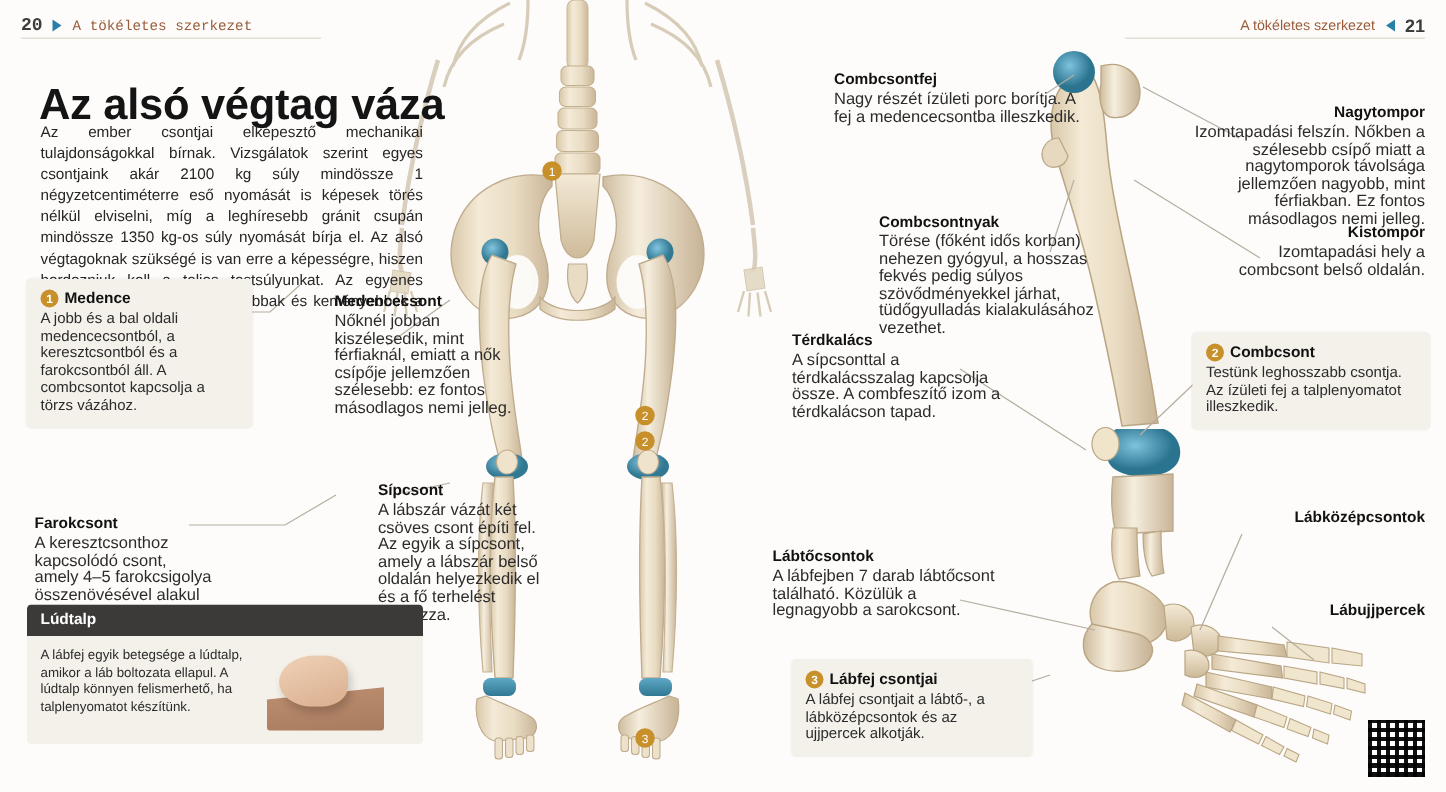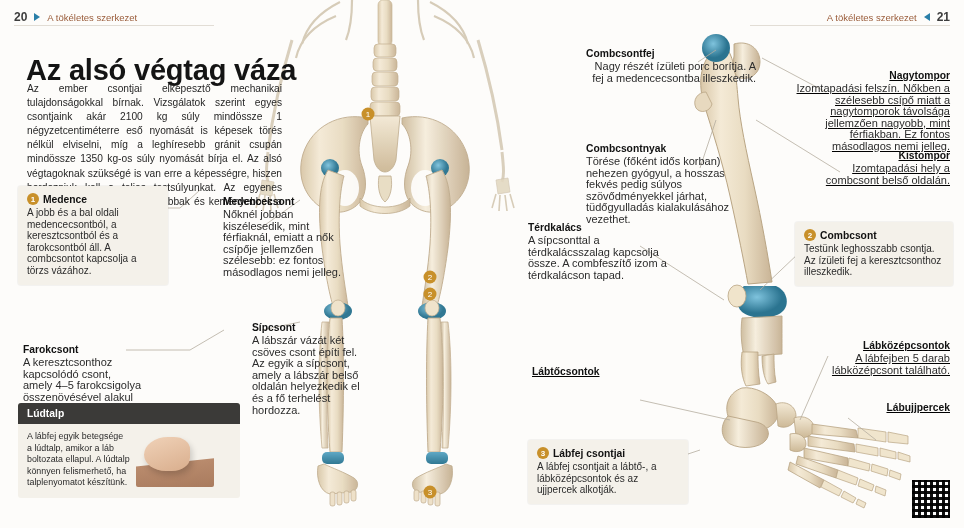--- a/index.html
+++ b/index.html
@@ -15,21 +15,21 @@
     width: 964px; height: 528px;
     background: #fdfcfa;
   }
 
   
   .head {
     position: absolute; top: 10px;
     display: flex; align-items: center; gap: 7px;
     font-size: 9.5px; color: #9a5c3a;
   }
-  .head.left { left: 14px; }
+  .head.left { left: 14px; font-family: Liberation Mono, monospace; }
   .head.right { right: 14px; }
   .folio {
     font-size: 12px; font-weight: bold; color: #3d3d3d;
   }
   .arrow {
     width: 0; height: 0;
     border-top: 4px solid transparent;
     border-bottom: 4px solid transparent;
   }
   .arrow.r { border-left: 6px solid #2a7fa8; }
@@ -76,26 +76,26 @@
     flex: 0 0 auto;
   }
 
   
   .plain { position: absolute; }
   .plain .t {
     font-size: 10.3px; font-weight: bold; color: #111; margin-bottom: 2px;
     display: flex; align-items: center; gap: 4px;
   }
   .plain .b { font-size: 11px; line-height: 11.6px; color: #2b2b2b; }
-  .plain.right { text-align: right; text-decoration: underline; }
+  .plain.right { text-align: right; }
   .plain.right .t { justify-content: flex-end; }
 
   
   #labtalp {
-    position: absolute; left: 18px; top: 403px; width: 222px;
+    position: absolute; left: 18px; top: 403px; width: 264px;
     background: #f4f1ea; border-radius: 3px; overflow: hidden;
   }
   #labtalp .hdr {
     background: #3b3a38; color: #fff; font-size: 10.3px; font-weight: bold;
     padding: 5px 9px;
   }
   #labtalp .body {
     display: flex; gap: 6px; padding: 7px 26px 9px 9px;
   }
   #labtalp .txt { font-size: 8.9px; line-height: 11.6px; color: #2b2b2b; }
@@ -402,21 +402,21 @@
   </div>
 
   <div id="labtalp">
     <div class="hdr">Lúdtalp</div>
     <div class="body">
       <div class="txt">A lábfej egyik betegsége a lúdtalp, amikor a láb boltozata ellapul. A lúdtalp könnyen felismerhető, ha talplenyomatot készítünk.</div>
       <div class="photo"></div>
     </div>
   </div>
 
-  <div class="plain" style="left:586px; top:48px; width:170px;text-align:right;">
+  <div class="plain" style="left:556px; top:48px; width:170px;">
     <div class="t">Combcsontfej</div>
     <div class="b">Nagy részét ízületi porc borítja. A fej a medencecsontba illeszkedik.</div>
   </div>
 
   <div class="plain" style="left:586px; top:143px; width:152px;">
     <div class="t">Combcsontnyak</div>
     <div class="b">Törése (főként idős korban) nehezen gyógyul, a hosszas fekvés pedig súlyos szövődményekkel járhat, tüdőgyulladás kialakulásához vezethet.</div>
   </div>
 
   <div class="plain right" style="right:14px; top:70px; width:160px;">
@@ -432,30 +432,30 @@
   <div class="plain right" style="right:14px; top:150px; width:150px;">
     <div class="t">Kistompor</div>
     <div class="b">Izomtapadási hely a combcsont belső oldalán.</div>
   </div>
 
   <div class="box" style="left:795px; top:222px; width:158px;">
     <div class="t">
       <span class="num">2</span>
       <span>Combcsont</span>
     </div>
-    <div class="b">Testünk leghosszabb csontja. Az ízületi fej a keresztcsonthoz illeszkedik.</div>
-  </div>
-
-  <div class="plain" style="left:532px; top:366px; width:150px;text-decoration:underline;">
+    <div class="b">Testünk leghosszabb csontja. Az ízületi fej a talplenyomatot illeszkedik.</div>
+  </div>
+
+  <div class="plain" style="left:515px; top:366px; width:150px;">
     <div class="t">Lábtőcsontok</div>
+    <div class="b">A lábfejben 7 darab lábtőcsont található. Közülük a legnagyobb a sarokcsont.</div>
   </div>
 
   <div class="plain right" style="right:14px; top:340px; width:160px;">
     <div class="t">Lábközépcsontok</div>
-    <div class="b">A lábfejben 5 darab lábközépcsont található.</div>
   </div>
 
   <div class="plain right" style="right:14px; top:402px; width:170px;">
     <div class="t">Lábujjpercek</div>
   </div>
 
   <div class="box" style="left:528px; top:440px; width:160px;">
     <div class="t">
       <span class="num">3</span>
       <span>Lábfej csontjai</span>

